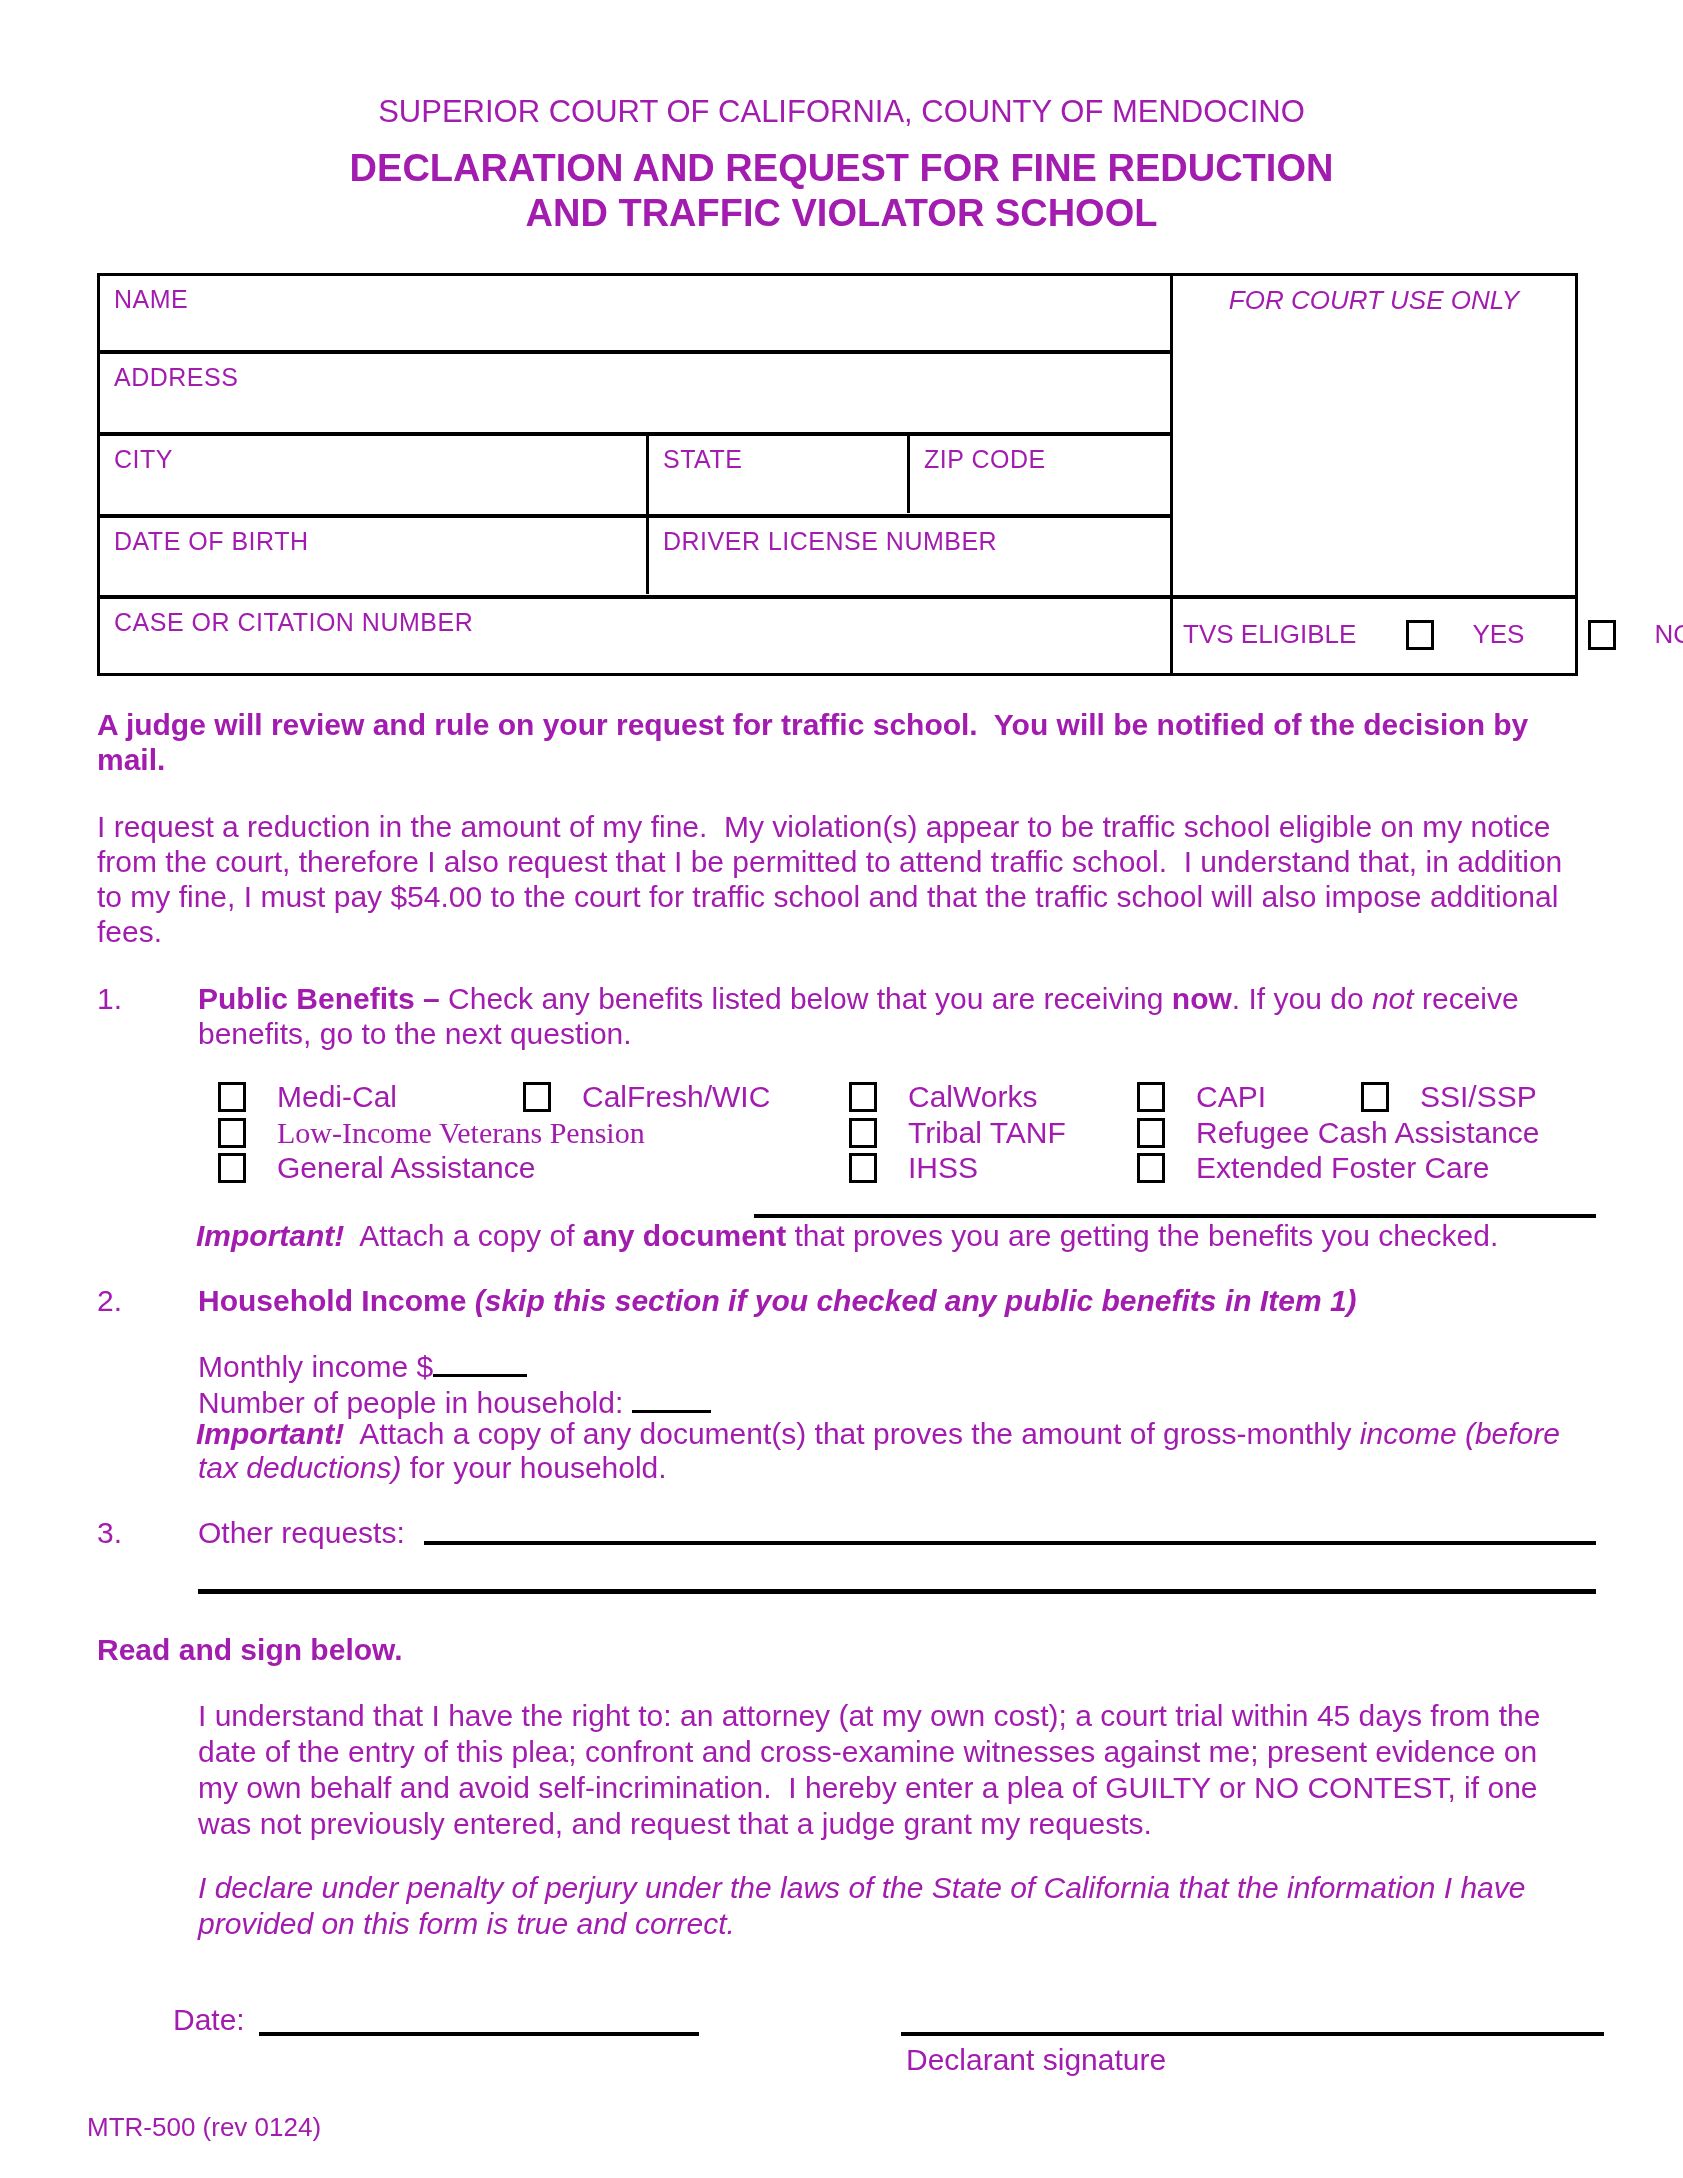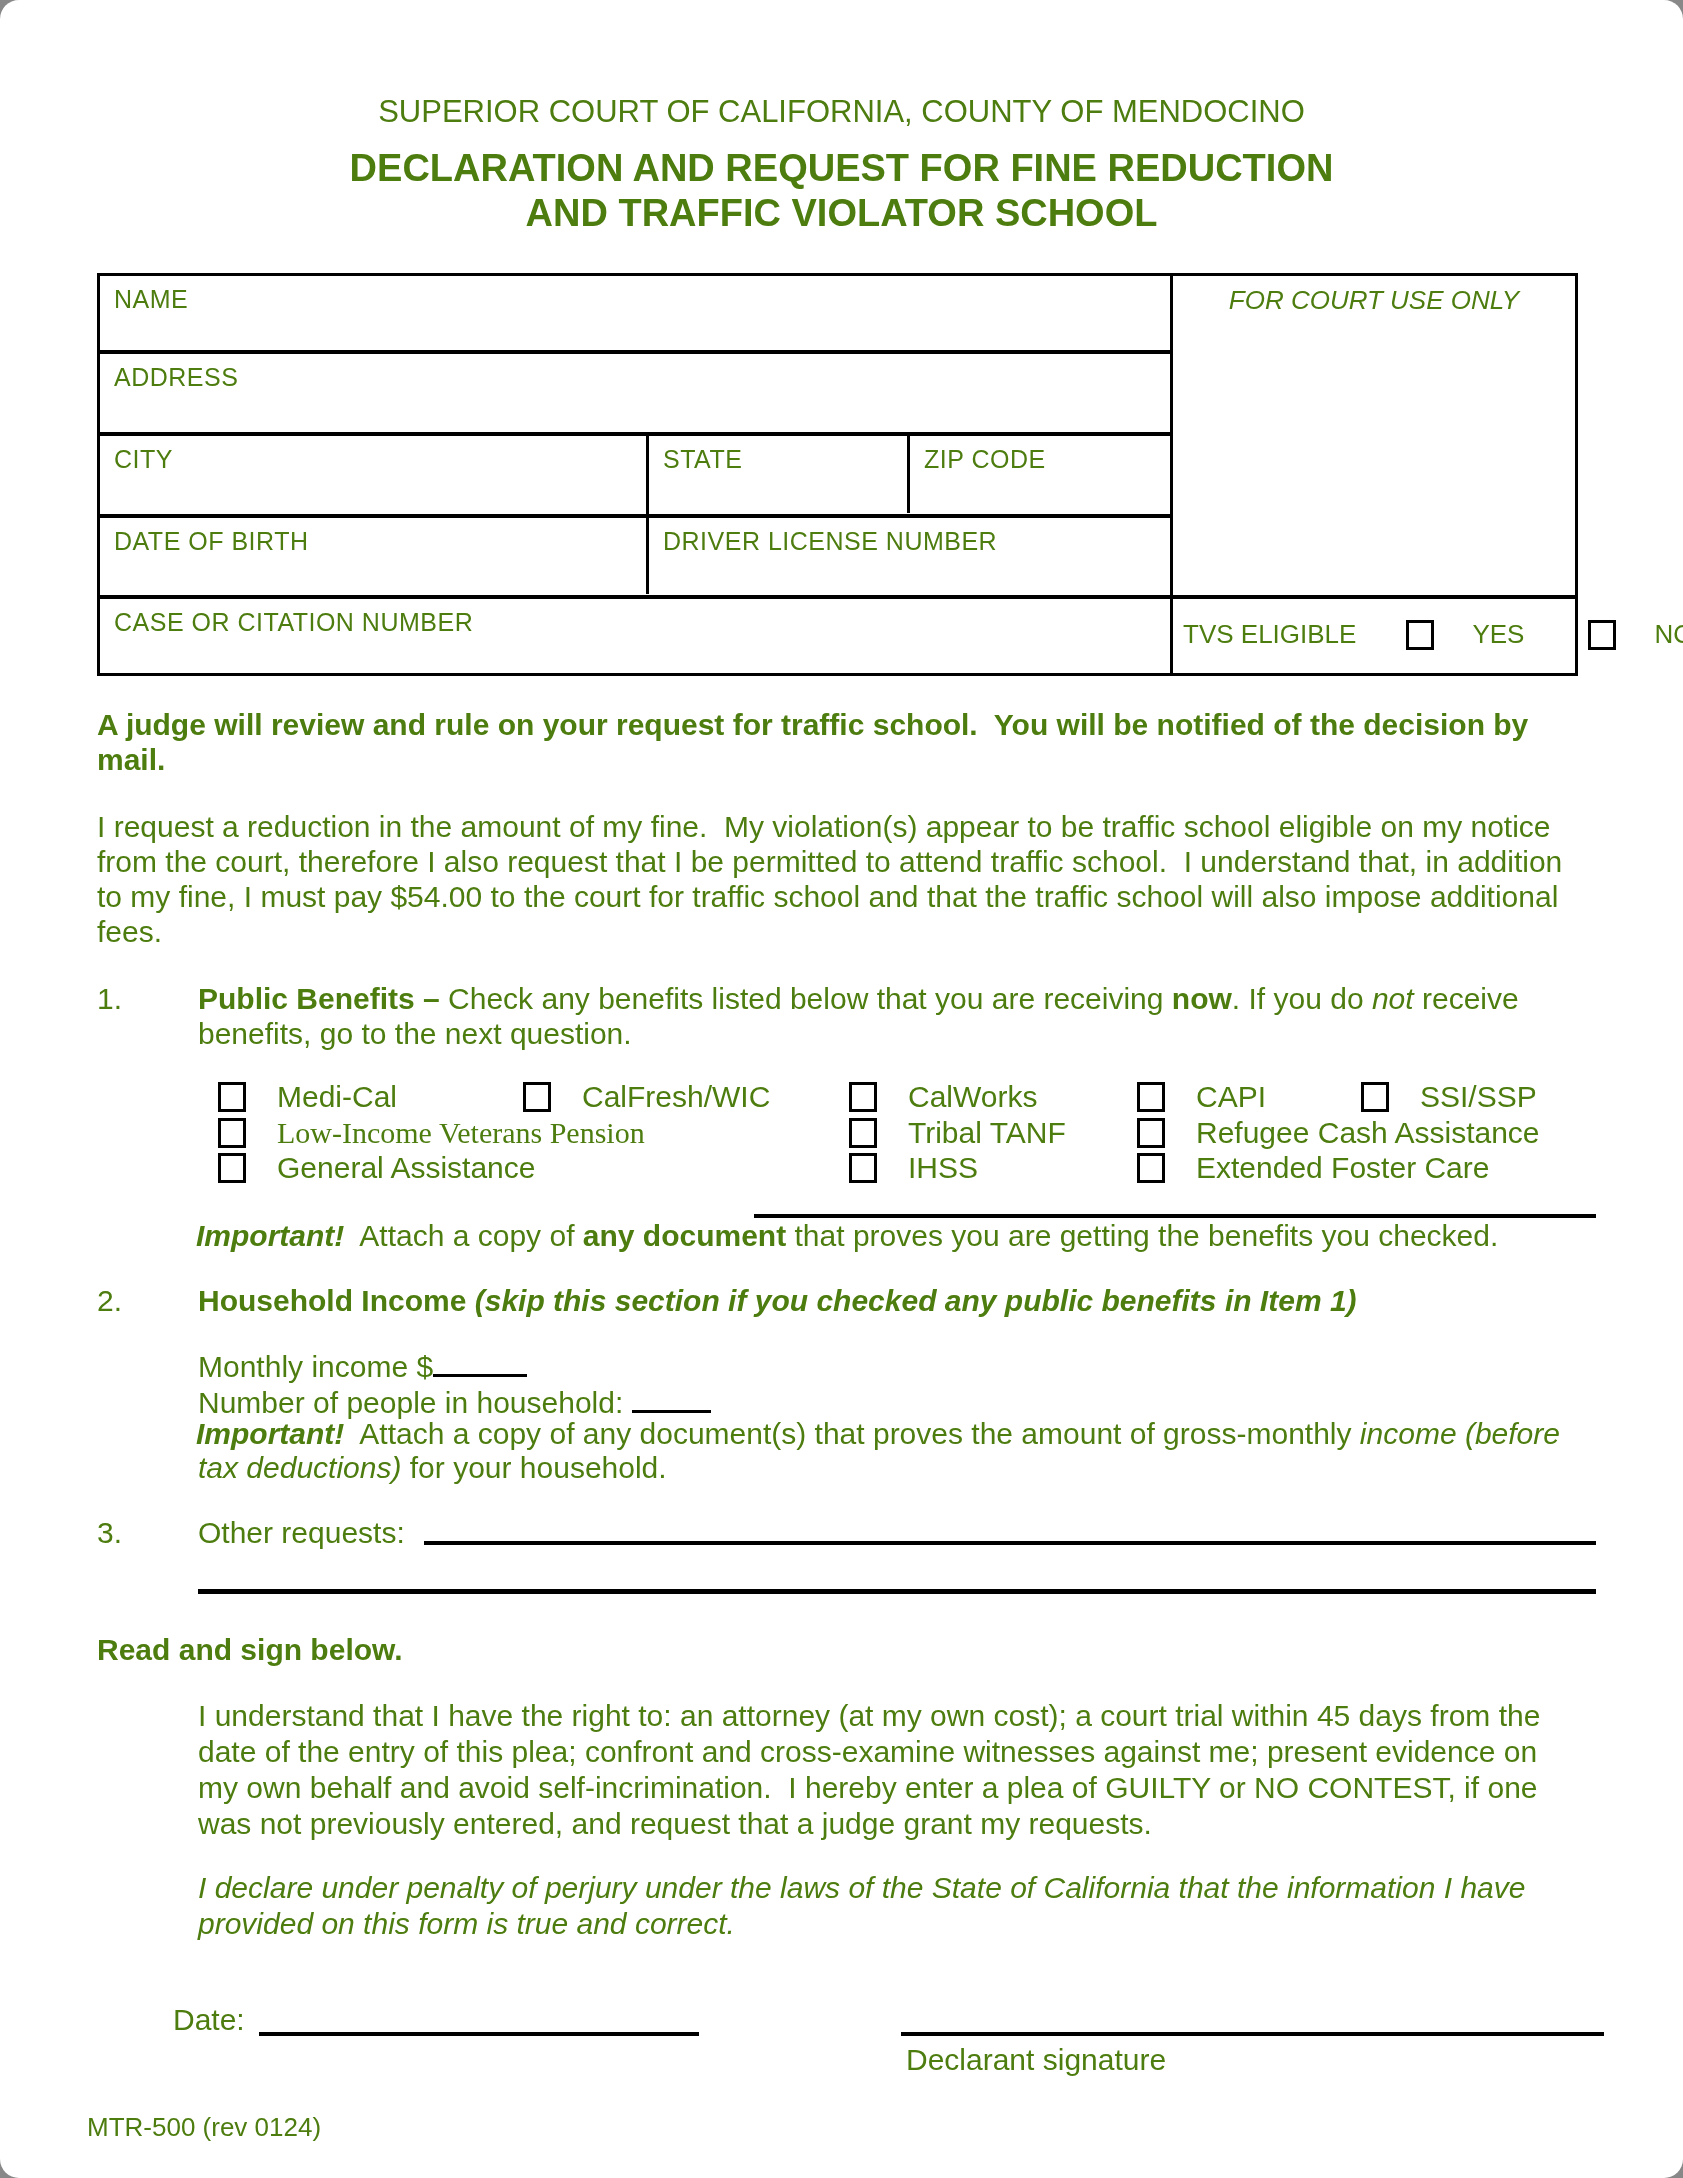--- a/index.html
+++ b/index.html
@@ -1,19 +1,19 @@
 <!DOCTYPE html>
 <html><head>
 <meta charset="utf-8">
 <style>
   html,body{margin:0;padding:0;background:#888;}
   .page{
     position:relative;width:1683px;height:2178px;background:#ffffff;
-    font-family:"Liberation Sans","DejaVu Sans",sans-serif;color:#4d7c0f;
-    margin:0 auto;overflow:hidden;border-radius:19px;
+    font-family:"Liberation Sans","DejaVu Sans",sans-serif;color:#a21caf;
+    margin:0 auto;overflow:hidden;
   }
   .abs{position:absolute;}
   .t{white-space:pre;}
   .center{left:0;width:1683px;text-align:center;}
   .court-line{font-size:31px;}
   .form-title{font-size:38px;font-weight:bold;line-height:45px;}
   .body-txt{font-size:30px;line-height:35px;}
   .lh36{line-height:36px;}
   .b{font-weight:bold;}
   .i{font-style:italic;}

